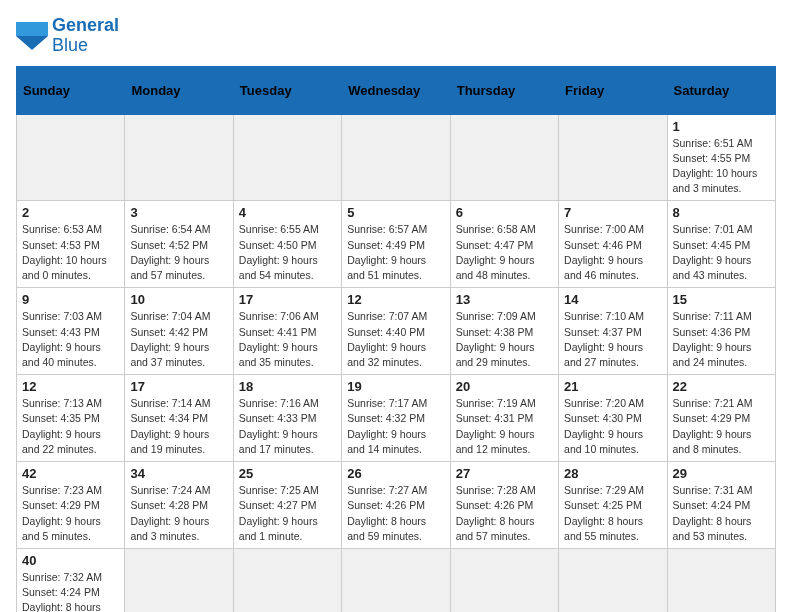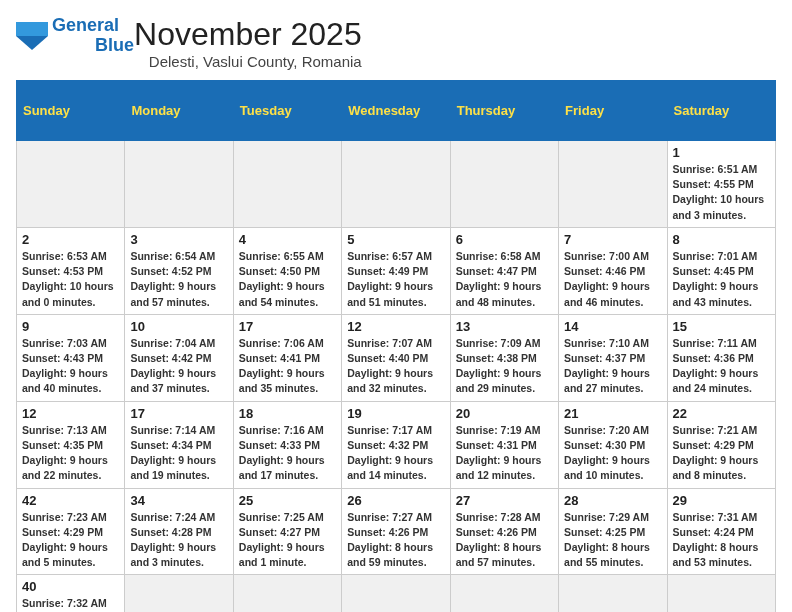--- a/index.html
+++ b/index.html
@@ -5,22 +5,24 @@
     * { box-sizing: border-box; margin: 0; padding: 0; }
     body {
       font-family: Arial, sans-serif;
       background: #fff;
       width: 792px;
       min-height: 612px;
       padding: 16px;
     }
     .header {
       display: flex;
+      justify-content: space-between;
       align-items: flex-start;
       margin-bottom: 10px;
+      gap: 26px;
     }
     .logo {
       display: flex;
       align-items: center;
       gap: 4px;
     }
     .logo-text {
       font-size: 18px;
       color: #333;
       line-height: 1.1;
@@ -42,25 +44,25 @@
       font-size: 15px;
       color: #444;
     }
     .calendar {
       width: 100%;
       border-collapse: collapse;
       border: 1px solid #ccc;
     }
     .calendar th {
       background: #1a6db5;
-      color: #fde047;
+      color: #000000;
       font-size: 13px;
       font-weight: bold;
       text-align: left;
-      padding: 22px 6px;
+      padding: 16px 6px;
       border: 1px solid #1a6db5;
     }
     .calendar td {
       vertical-align: top;
       border: 1px solid #ccc;
       padding: 4px 5px;
       width: calc(100% / 7);
       min-height: 70px;
       font-size: 11px;
       color: #333;
@@ -73,42 +75,37 @@
       font-size: 13px;
       font-weight: bold;
       color: #222;
       display: block;
       margin-bottom: 2px;
     }
     .day-info {
       font-size: 10.5px;
       color: #333;
       line-height: 1.45;
-      font-weight: bold;
     }
   </style>
 </head>
 <body>
 
 <div class="header">
   <div class="logo">
     <div class="logo-blue-shape">
       <svg viewBox="0 0 32 28" width="32" height="28">
         <polygon points="0,0 32,0 32,14 16,28 0,14" fill="#1a6db5"></polygon>
         <polygon points="0,0 32,0 32,14 16,14 0,14" fill="#3399dd"></polygon>
       </svg>
     </div>
     <div class="logo-text">
       <span>General</span><br>
-      <span style="color:#1a6db5;font-weight:bold;margin-left:43px;">Blue</span>
+      <span style="color:#1a6db5;font-weight:normal;">Blue</span>
     </div>
-  </div>
-  <div class="title-block">
-    <div class="month-title">November 2025</div>
-    <div class="location-title">Delesti, Vaslui County, Romania</div>
   </div>
 </div>
 
 <table class="calendar">
   <thead>
     <tr>
     <th>Sunday</th>
         <th>Monday</th>
         <th>Tuesday</th>
         <th>Wednesday</th>

